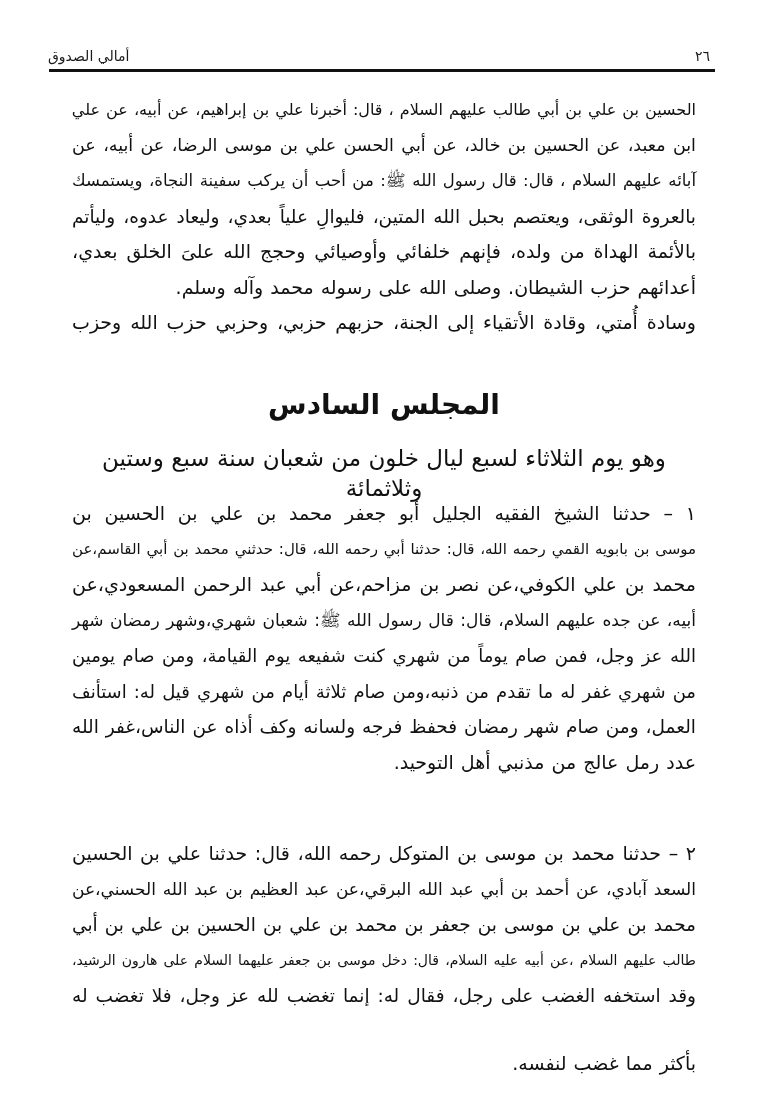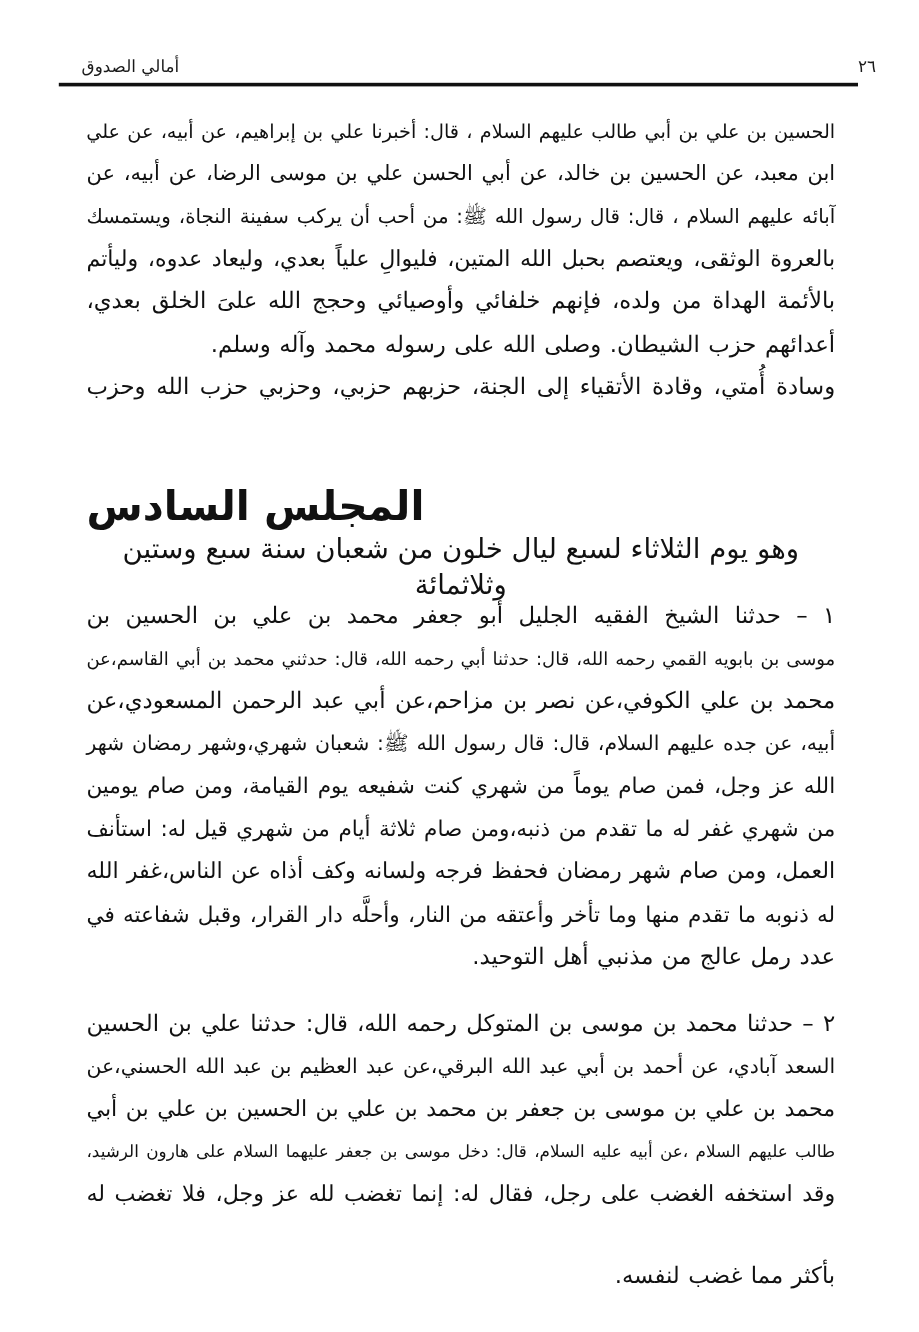--- a/index.html
+++ b/index.html
@@ -16,21 +16,21 @@
       color: #111111;
     }
     .page {
       position: absolute;
       left: 0; top: 0;
       width: 766px;
       height: 1110px;
     }
     .running-header {
       position: absolute;
-      left: 66px;
+      left: 46px;
       top: 46px;
       width: 666px;
       height: 22px;
     }
     .running-header .book-title {
       position: absolute;
       left: 2px;
       top: 0;
       font-size: 14px;
       direction: rtl;
@@ -68,26 +68,25 @@
       overflow: visible;
     }
     .para .line.last {
       text-align-last: right;
     }
     .section-title {
       position: absolute;
       left: 72px;
       width: 624px;
       top: 385px;
-      text-align: left;
+      text-align: center;
       direction: rtl;
-      font-size: 34px;
+      font-size: 28px;
       font-weight: bold;
       line-height: 40px;
-      margin-top: 17px;
     }
     .section-subtitle {
       position: absolute;
       left: 72px;
       width: 624px;
       top: 443px;
       text-align: center;
       direction: rtl;
       font-size: 23px;
       font-weight: normal;
@@ -128,21 +127,20 @@
 
   <div class="block" style="top:496px;">
     <p class="para">
       <span class="line" style="font-size: 19px;">١ – حدثنا الشيخ الفقيه الجليل أبو جعفر محمد بن علي بن الحسين بن</span>
       <span class="line" style="font-size: 15px;">موسى بن بابويه القمي رحمه الله، قال: حدثنا أبي رحمه الله، قال: حدثني محمد بن أبي القاسم،عن</span>
       <span class="line" style="font-size: 19px;">محمد بن علي الكوفي،عن نصر بن مزاحم،عن أبي عبد الرحمن المسعودي،عن</span>
       <span class="line" style="font-size: 17px;">أبيه، عن جده عليهم السلام، قال: قال رسول الله ﷺ: شعبان شهري،وشهر رمضان شهر</span>
       <span class="line" style="font-size: 18px;">الله عز وجل، فمن صام يوماً من شهري كنت شفيعه يوم القيامة، ومن صام يومين</span>
       <span class="line" style="font-size: 18px;">من شهري غفر له ما تقدم من ذنبه،ومن صام ثلاثة أيام من شهري قيل له: استأنف</span>
       <span class="line" style="font-size: 18.5px;">العمل، ومن صام شهر رمضان فحفظ فرجه ولسانه وكف أذاه عن الناس،غفر الله</span>
-      <span class="line" style="font-size: 18px;">له ذنوبه ما تقدم منها وما تأخر وأعتقه من النار، وأحلَّه دار القرار، وقبل شفاعته في</span>
       <span class="line last" style="font-size: 19px;">عدد رمل عالج من مذنبي أهل التوحيد.</span>
     </p>
   </div>
 
   <div class="block" style="top:836px;">
     <p class="para">
       <span class="line" style="font-size: 19px;">٢ – حدثنا محمد بن موسى بن المتوكل رحمه الله، قال: حدثنا علي بن الحسين</span>
       <span class="line" style="font-size: 17px;">السعد آبادي، عن أحمد بن أبي عبد الله البرقي،عن عبد العظيم بن عبد الله الحسني،عن</span>
       <span class="line" style="font-size: 18.5px;">محمد بن علي بن موسى بن جعفر بن محمد بن علي بن الحسين بن علي بن أبي</span>
       <span class="line" style="font-size: 14px;">طالب عليهم السلام ،عن أبيه عليه السلام، قال: دخل موسى بن جعفر عليهما السلام على هارون الرشيد،</span>

